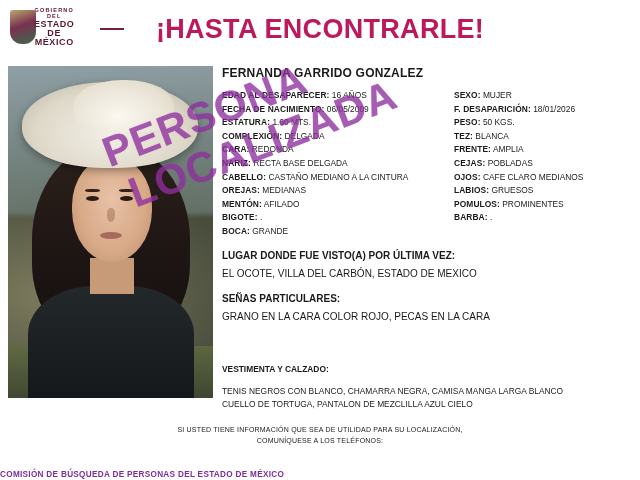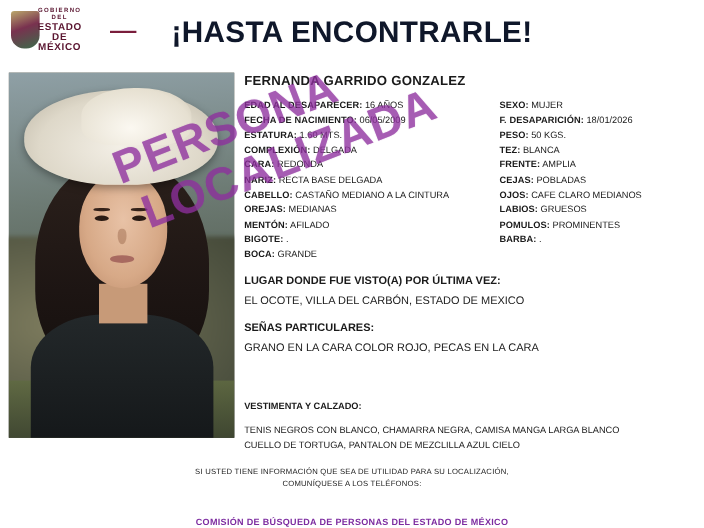--- a/index.html
+++ b/index.html
@@ -71,21 +71,21 @@
     height: 1.5px;
     background: #7a1d3c;
     width: 84px;
   }
   .title {
     position: absolute;
     left: 0;
     right: 0;
     top: 14px;
     text-align: center;
-    color: #0f172a;
+    color: #be185d;
     font-size: 27px;
     font-weight: bold;
     letter-spacing: .3px;
     font-family: "Liberation Sans", sans-serif;
   }
 
   
   .photo {
     position: absolute;
     left: 8px;
@@ -313,21 +313,20 @@
   .phones .dot {
     font-size: 15px;
     vertical-align: middle;
     padding: 0 4px;
   }
   .commission {
     position: absolute;
     left: 0;
     right: 0;
     top: 470px;
-    text-align: center;
     color: #7d2ca0;
     font-size: 8.2px;
     font-weight: bold;
     letter-spacing: .3px;
   }
 </style>
 </head>
 <body>
 
 <div class="poster">

